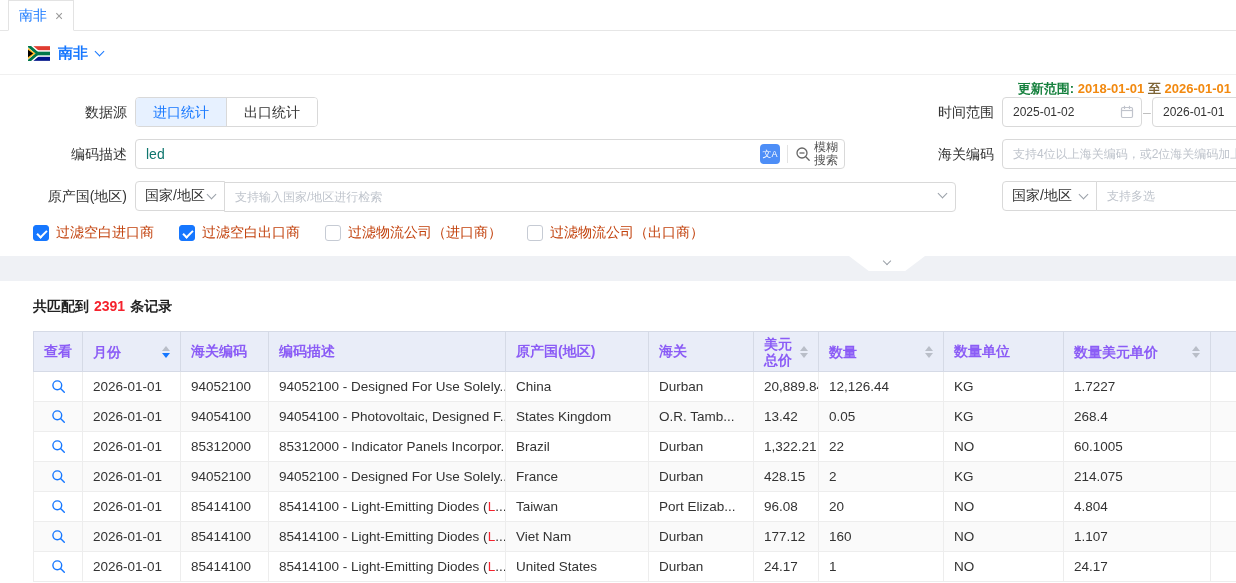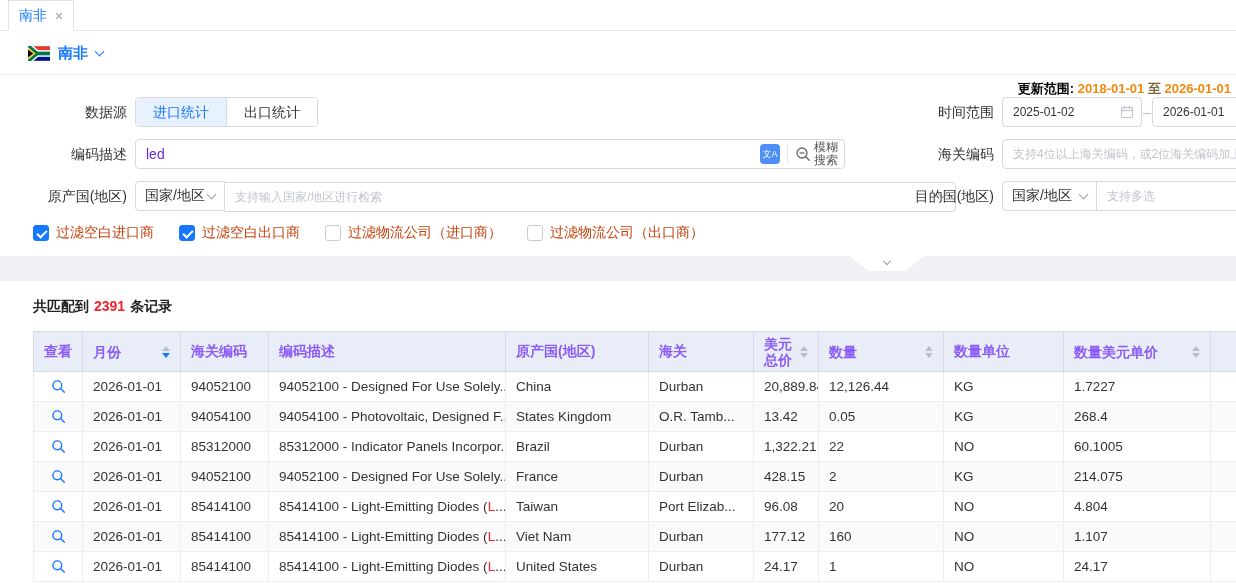--- a/index.html
+++ b/index.html
@@ -20,34 +20,34 @@
   .country-name { color:#1677ff; font-size:15px; font-weight:700; }
   .chev { display:inline-block; width:7px; height:7px; border-right:1.4px solid #9aa0a8; border-bottom:1.4px solid #9aa0a8; transform:rotate(45deg); margin-top:-4px; }
   .chev.blue { border-color:#1677ff; }
 
   
   .filter-area { position:absolute; top:76px; left:0; right:0; height:180px; background:#fff; }
   .flabel { position:absolute; left:0; width:127px; text-align:right; line-height:30px; color:#333; }
   .rlabel { position:absolute; left:860px; width:134px; text-align:right; line-height:30px; color:#333; }
 
   .update-range { position:absolute; top:4px; right:5px; font-size:13px; font-weight:700; white-space:nowrap; }
-  .update-range .ur-label { color:#000000; }
+  .update-range .ur-label { color:#15803d; }
   .update-range .ur-date { color:#f2890f; }
   .update-range .ur-to { color:#7d6436; font-weight:700; }
 
   .seg-group { position:absolute; left:135px; top:21px; display:flex; height:30px; border:1px solid #d9d9d9; border-radius:4px; overflow:hidden; background:#fff; }
   .seg { padding:0 17px; line-height:28px; font-size:14px; color:#333; background:#fff; cursor:pointer; }
   .seg + .seg { border-left:1px solid #d9d9d9; }
   .seg.active { background:#e7f1ff; color:#1677ff; }
 
   .input { border:1px solid #d9d9d9; border-radius:4px; height:30px; font-size:12px; color:#333; padding:0 10px; background:#fff; outline:none; font-family:inherit; }
   .input::placeholder { color:#bfc4cc; }
 
   .code-wrap { position:absolute; left:135px; top:63px; width:710px; height:30px; border:1px solid #d9d9d9; border-radius:4px; background:#fff; display:flex; align-items:center; }
-  .code-input { flex:1; border:none; height:28px; padding:0 10px; font-size:14px; color:#6d28d9; outline:none; background:transparent; font-family:inherit; }
+  .code-input { flex:1; border:none; height:28px; padding:0 10px; font-size:14px; color:#0f766e; outline:none; background:transparent; font-family:inherit; }
   .translate-btn { width:20px; height:20px; border-radius:4px; background:#4d8ef7; color:#fff; font-size:9px; display:flex; align-items:center; justify-content:center; cursor:pointer; flex:none; letter-spacing:0; }
   .v-div { width:1px; height:18px; background:#e3e3e3; margin:0 7px; flex:none; }
   .fuzzy-btn { display:flex; align-items:center; gap:3px; padding-right:6px; cursor:pointer; flex:none; }
   .fuzzy-text { font-size:12px; line-height:13px; color:#555; }
 
   .select-box { position:absolute; height:30px; border:1px solid #d9d9d9; background:#fff; display:flex; align-items:center; justify-content:space-between; padding:0 9px; cursor:pointer; }
   .select-box .sel-label { color:#333; font-size:14px; white-space:nowrap; }
   .sel-input { position:absolute; height:30px; }
   .sel-input .chev { position:absolute; right:10px; top:12px; }
   .sel-input input { width:100%; height:100%; padding-right:24px; }
@@ -176,21 +176,20 @@
     <div class="flabel" style="top:105px;">原产国(地区)</div>
     <div class="select-box" style="left:135px; top:105px; width:90px; border-radius:4px 0 0 4px;">
       <span class="sel-label">国家/地区</span>
       <span class="chev"></span>
     </div>
     <div class="sel-input" style="left:224px; top:106px; width:732px;">
       <input class="input" style="border-radius: 0px 4px 4px 0px;" placeholder="支持输入国家/地区进行检索">
       <span class="chev"></span>
     </div>
 
-    <div class="rlabel" style="top:105px;">目的国(地区)</div>
     <div class="select-box" style="left:1002px; top:105px; width:95px; border-radius:4px 0 0 4px;">
       <span class="sel-label">国家/地区</span>
       <span class="chev"></span>
     </div>
     <div class="sel-input" style="left:1096px; top:105px; width:240px;">
       <input class="input" style="border-radius: 0px 4px 4px 0px;" placeholder="支持多选">
     </div>
 
     <div class="checkbox-row">
       <span class="cb-item checked">

